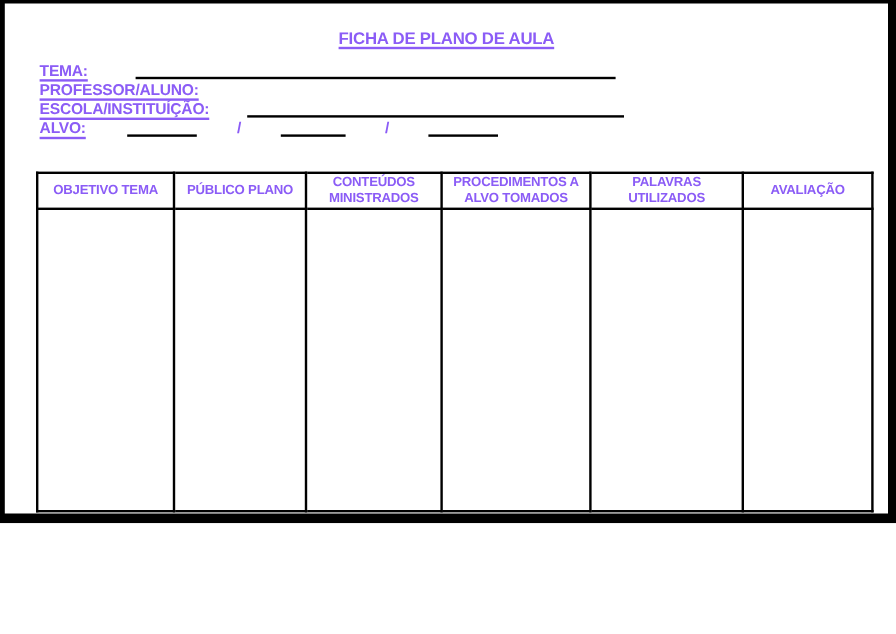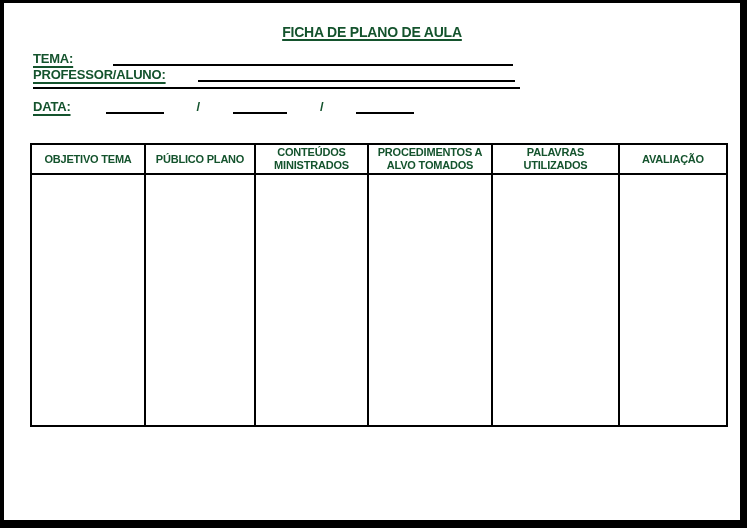--- a/index.html
+++ b/index.html
@@ -3,28 +3,28 @@
 <meta charset="utf-8">
 <style>
   html, body {
     margin: 0;
     padding: 0;
     background: #ffffff;
   }
   .page {
     position: relative;
     width: 747px;
-    height: 528px;
+    height: 436px;
     box-sizing: border-box;
     background: #ffffff;
     border-style: solid;
     border-color: #000000;
     border-width: 3px 7px 8px 4px; 
     font-family: "Liberation Sans", sans-serif;
-    color: #14532d;
+    color: #8b5cf6;
     overflow: hidden;
   }
   .title {
     position: absolute;
     top: 21px;
     left: 0;
     right: 0;
     text-align: center;
     font-size: 14px;
     font-weight: bold;
@@ -63,21 +63,21 @@
     position: relative;
     top: 3px;
     height: 1px;
   }
   .blank.grow { flex: 1 1 auto; }
   .slash {
     font-weight: bold;
     padding: 0 1px;
   }
   .row-tema      { width: 480px; }
-  .row-professor { width: 482px; }
+  .row-professor { width: 482px; flex-direction: column; }
   .row-escola    { width: 487px; }
   .row-data      { width: 480px; }
   .tema-gap { margin-left: 8px; }
   .seg1 { width: 58px; margin-left: 3px; }
   .seg2 { width: 54px; }
   .seg3 { width: 58px; }
 
   .grid {
     position: absolute;
     left: 26px;
@@ -128,25 +128,26 @@
       <span class="field-label">TEMA:</span>
       <span class="blank grow tema-gap"></span>
     </div>
 
     <div class="field-row row-professor">
       <span class="field-label">PROFESSOR/ALUNO:</span>
       <span class="blank grow"></span>
     </div>
 
     <div class="field-row row-escola">
+      <span class="field-label">ESCOLA/INSTITUÍÇÃO:</span>
       <span class="blank grow"></span>
     </div>
 
     <div class="field-row row-data">
-      <span class="field-label">DATA:</span>
+      <span class="field-label">ALVO:</span>
       <span class="blank seg1"></span>
       <span class="slash">/</span>
       <span class="blank seg2"></span>
       <span class="slash">/</span>
       <span class="blank seg3"></span>
     </div>
 
   </div>
 
   <table class="grid">

